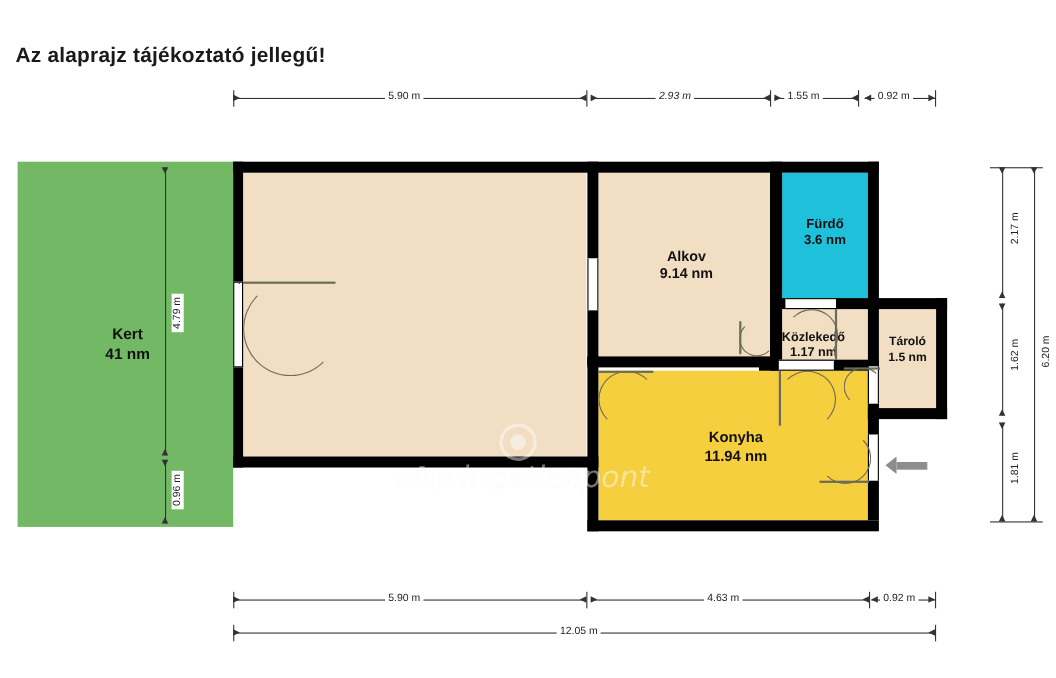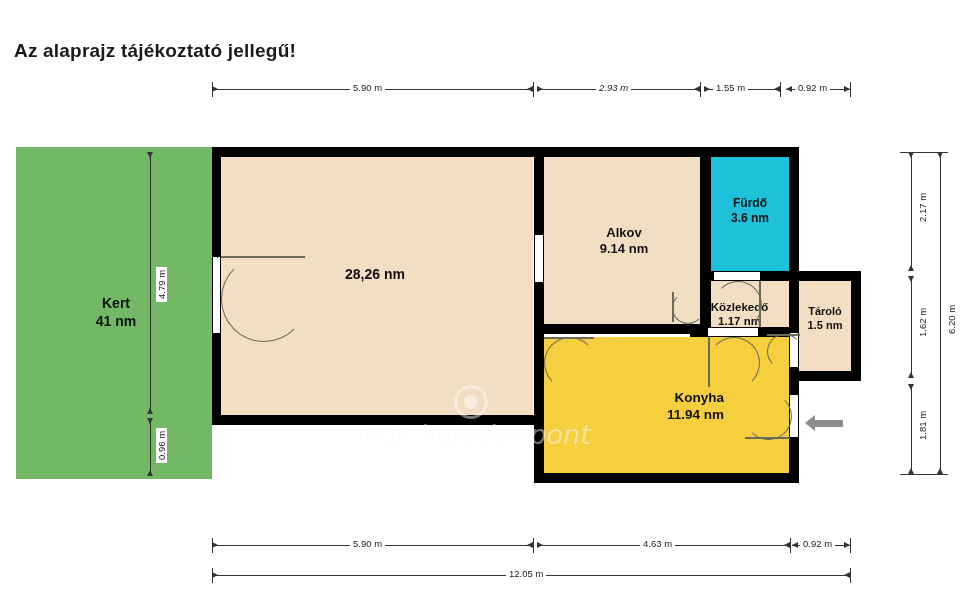--- a/index.html
+++ b/index.html
@@ -235,21 +235,20 @@
   <div class="arrow up" style="left:146.5px; top:408px;"></div>
   <div class="dim-label vert" style="left:156px; top:302px; transform:rotate(-90deg); transform-origin:left top;">4.79 m</div>
 
   <div class="dim-v" style="left:150px; top:418px; height:58px;"></div>
   <div class="arrow down" style="left:146.5px; top:418px;"></div>
   <div class="arrow up" style="left:146.5px; top:470px;"></div>
   <div class="dim-label vert" style="left:156px; top:463px; transform:rotate(-90deg); transform-origin:left top;">0.96 m</div>
 
   <div class="room" style="left:221px; top:157px; width:312px; height:258px; background:#f2dfc3;"></div>
   <div class="room-label" style="left:305px; top:266px; width:140px; font-size:14px;">
-    <span class="nm">28,26 nm</span>
   </div>
 
   <div class="room" style="left:544px; top:157px; width:156px; height:167px; background:#f2dfc3;"></div>
   <div class="room-label" style="left:574px; top:225px; width:100px; font-size:13px;">
     <span class="nm">Alkov</span>
     <span class="nm">9.14 nm</span>
   </div>
 
   <div class="room" style="left:711px; top:157px; width:78px; height:114px; background:#1fc0da;"></div>
   <div class="room-label" style="left:711px; top:196px; width:78px; font-size:12px;">
@@ -263,21 +262,21 @@
     <span class="nm">1.17 nm</span>
   </div>
 
   <div class="room" style="left:799px; top:281px; width:52px; height:90px; background:#f2dfc3;"></div>
   <div class="room-label" style="left:797px; top:305px; width:56px; font-size:11px;">
     <span class="nm">Tároló</span>
     <span class="nm">1.5 nm</span>
   </div>
 
   <div class="room" style="left:544px; top:337px; width:245px; height:136px; background:#f6cf3f;"></div>
-  <div class="room-label" style="left:614px; top:390px; width:110px; font-size:13.5px;text-align:right;">
+  <div class="room-label" style="left:614px; top:390px; width:110px; font-size:13.5px;">
     <span class="nm">Konyha</span>
     <span class="nm">11.94 nm</span>
   </div>
 
   <div class="wall" style="left:212px; top:147px; width:587px; height:10px;"></div>
 
   <div class="wall" style="left:212px; top:147px; width:9px; height:278px;"></div>
 
   <div class="wall" style="left:212px; top:415px; width:332px; height:10px;"></div>
 

